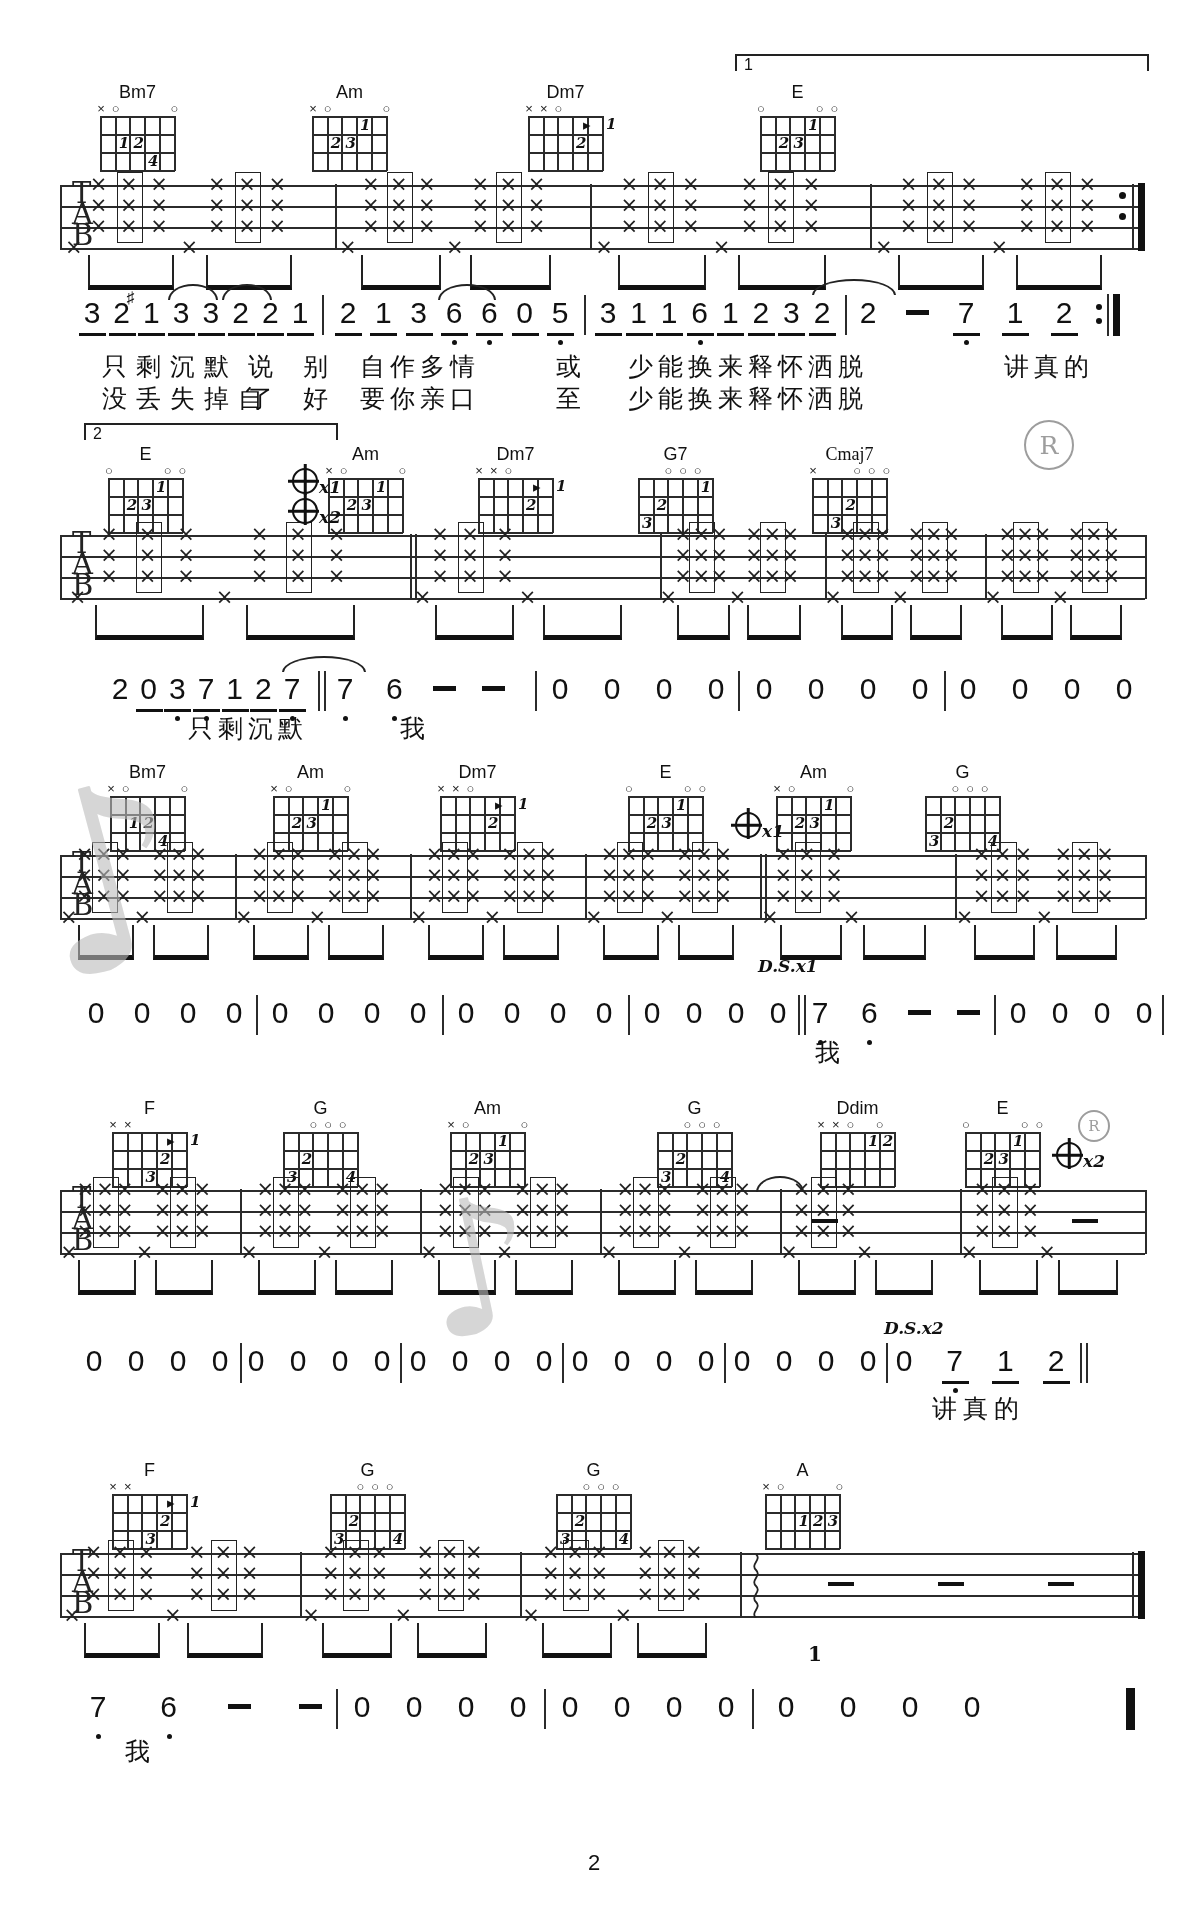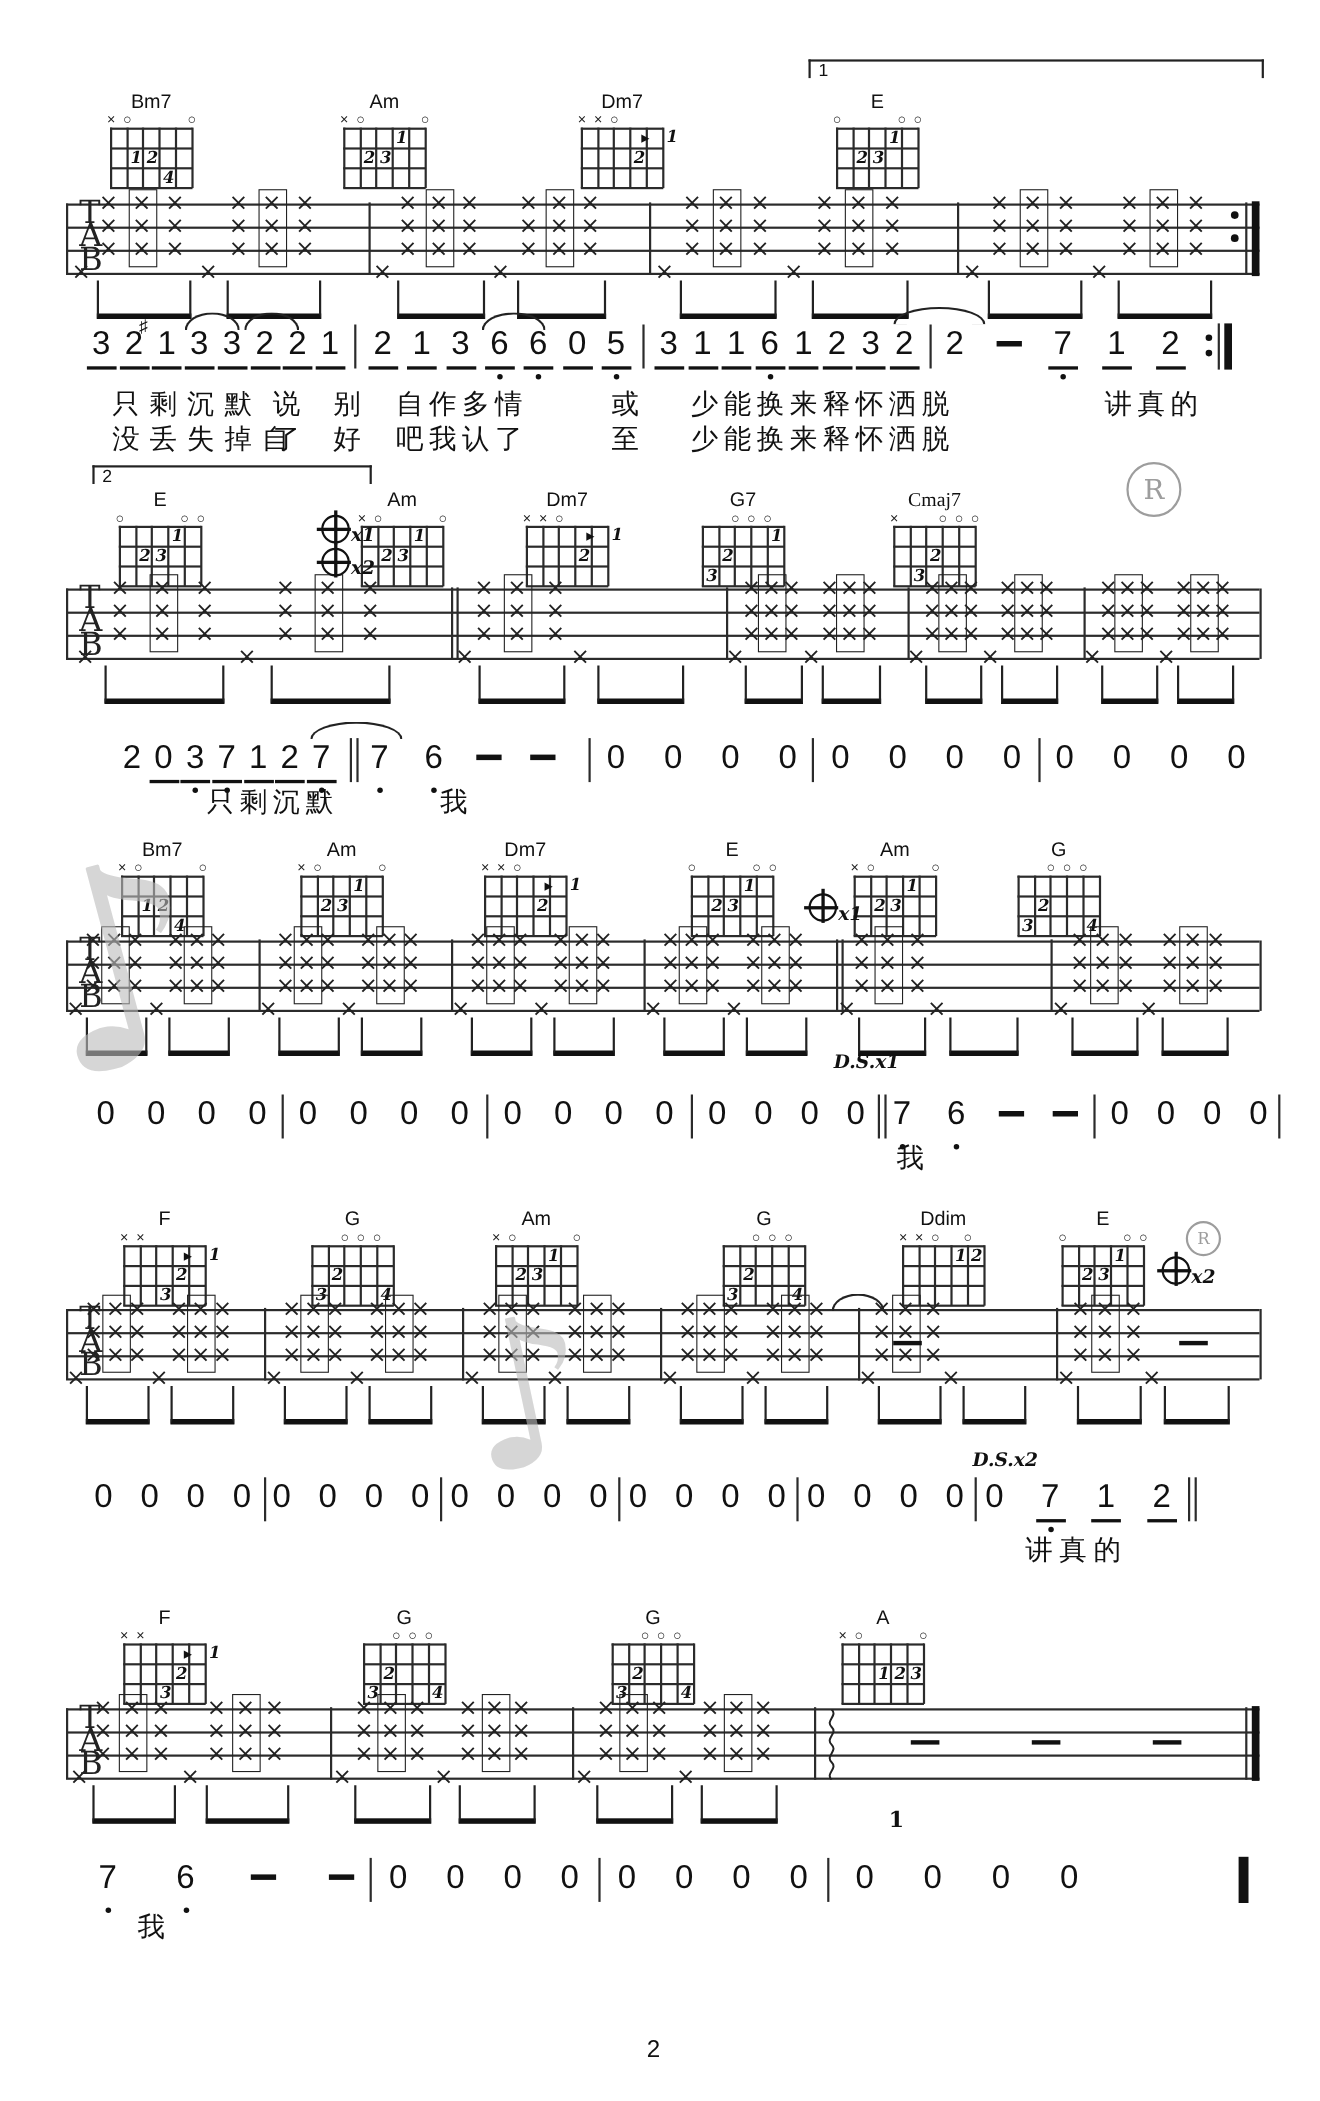--- a/index.html
+++ b/index.html
@@ -312,21 +312,21 @@
       <div class="lyr" style="left: 102px; top: 350px; letter-spacing: 9px;">只剩沉默</div>
       <div class="lyr" style="left: 248px; top: 350px; letter-spacing: 0px;">说</div>
       <div class="lyr" style="left: 303px; top: 350px; letter-spacing: 0px;">别</div>
       <div class="lyr" style="left: 360px; top: 350px; letter-spacing: 5px;">自作多情</div>
       <div class="lyr" style="left: 556px; top: 350px; letter-spacing: 0px;">或</div>
       <div class="lyr" style="left: 628px; top: 350px; letter-spacing: 5px;">少能换来释怀洒脱</div>
       <div class="lyr" style="left: 1004px; top: 350px; letter-spacing: 5px;">讲真的</div>
       <div class="lyr" style="left: 102px; top: 382px; letter-spacing: 9px;">没丢失掉自</div>
       <div class="lyr" style="left: 248px; top: 382px; letter-spacing: 0px;">了</div>
       <div class="lyr" style="left: 303px; top: 382px; letter-spacing: 0px;">好</div>
-      <div class="lyr" style="left: 360px; top: 382px; letter-spacing: 5px;">吧我认了</div>
+      <div class="lyr" style="left: 360px; top: 382px; letter-spacing: 5px;">要你亲口</div>
       <div class="lyr" style="left: 556px; top: 382px; letter-spacing: 0px;">至</div>
       <div class="lyr" style="left: 628px; top: 382px; letter-spacing: 5px;">少能换来释怀洒脱</div>
     </div>
     <div class="abs" style="left: 0px; top: 0px;">
       <div class="volta" style="left: 84px; top: 423px; width: 250px;">
         <div class="vlabel">2</div>
       </div>
       <div class="abs" style="left: 108px; top: 444px; width: 75px; height: 92px;">
         <div class="cname" style="left: 0px; top: 0px; width: 75px;">E</div>
         <div class="marker" style="left: -6px; top: 20px;">○</div>

